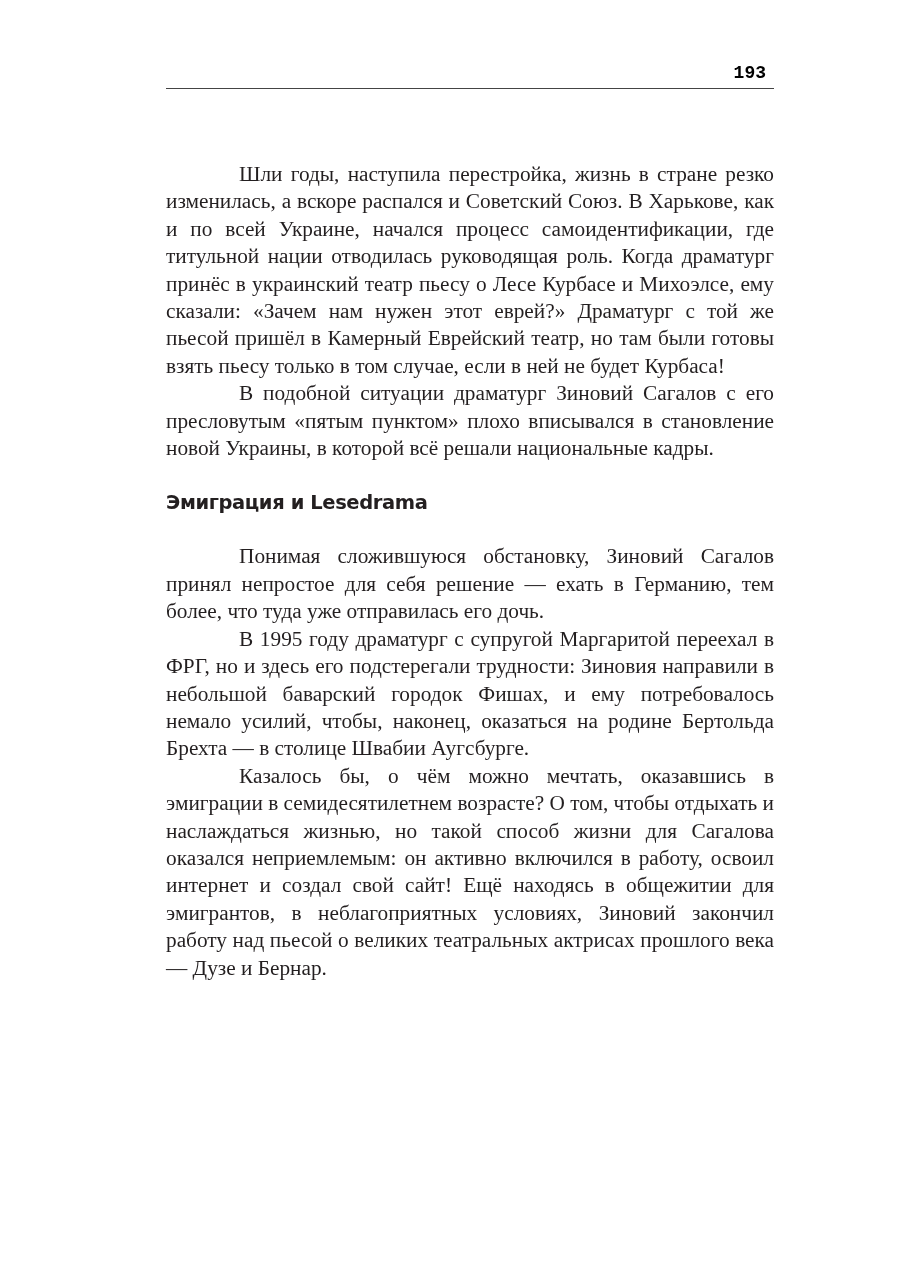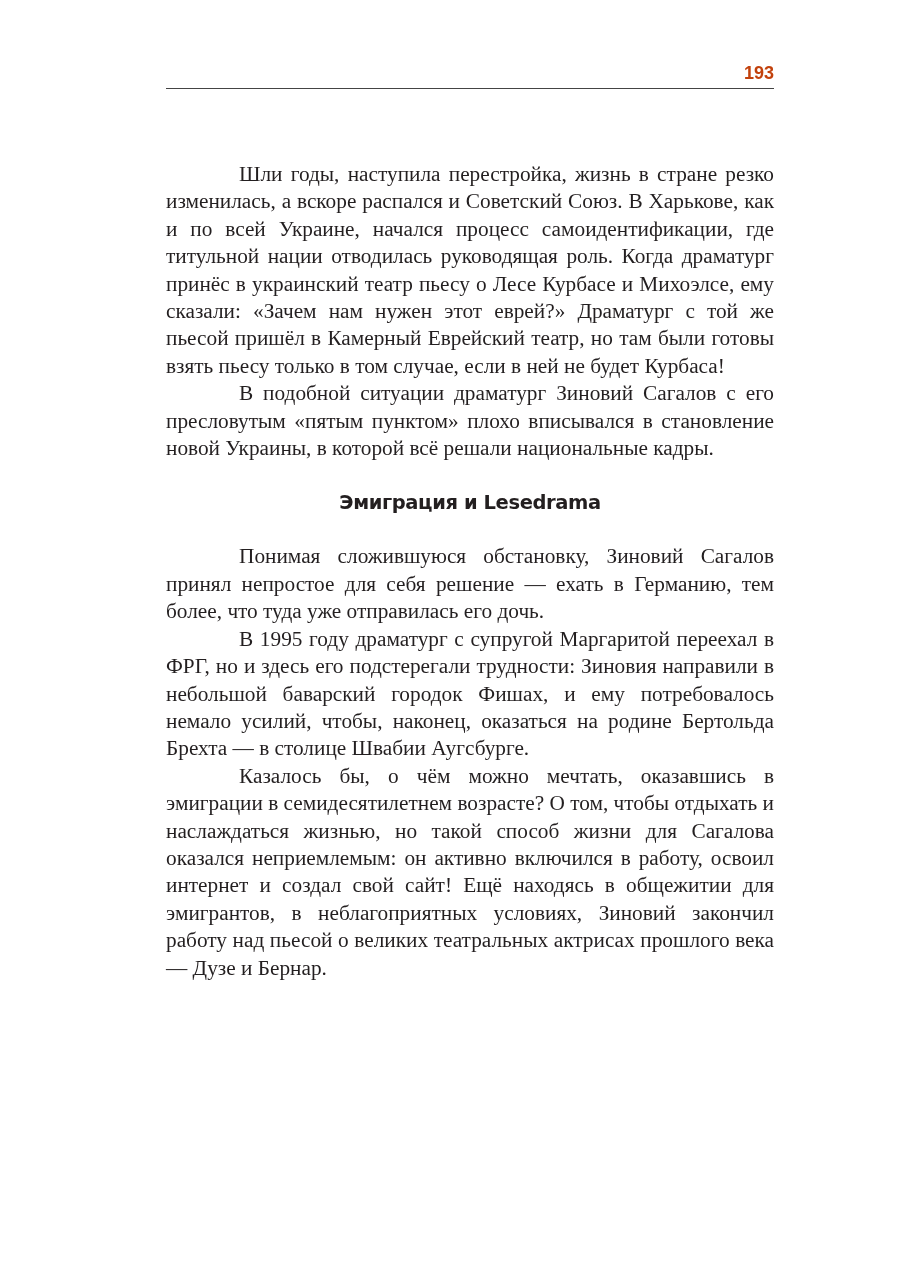--- a/index.html
+++ b/index.html
@@ -17,27 +17,27 @@
     .page-header {
       position: absolute;
       left: 166px;
       top: 62px;
       width: 608px;
       height: 26px;
       border-bottom: 1.5px solid #444;
     }
     .page-number {
       position: absolute;
-      right: 0;
+      right: 8px;
       top: 0;
-      font-family: Liberation Sans, sans-serif;
+      font-family: Liberation Mono, monospace;
       font-weight: bold;
       font-size: 18px;
       line-height: 22px;
-      color: #c2410c;
+      color: #000000;
     }
     .content {
       position: absolute;
       left: 166px;
       top: 113px;
       width: 608px;
       font-family: "Liberation Serif", serif;
       font-size: 21.3px;
       line-height: 27.4px;
       text-align: justify;
@@ -48,21 +48,21 @@
       margin: 0;
       text-indent: 73px;
       hyphens: none;
     }
     .section-heading {
       font-family: "DejaVu Sans", sans-serif;
       font-weight: bold;
       font-size: 19.5px;
       line-height: 26px;
       margin: 28px 0 27px 0;
-      text-align: center;
+      text-align: left;
       letter-spacing: -0.4px;
       color: #231f20;
     }
   </style>
 </head>
 <body>
 
 <div class="page-header">
   <span class="page-number">193</span>
 </div>

